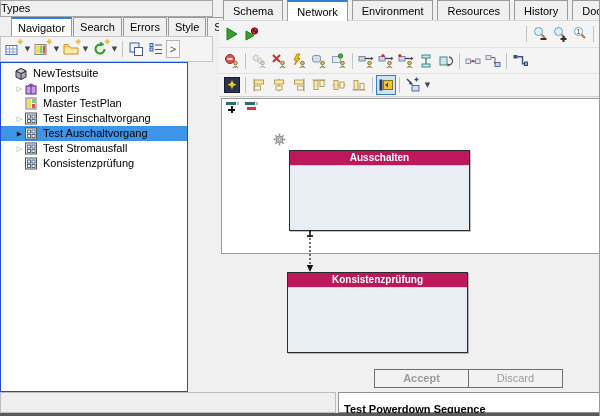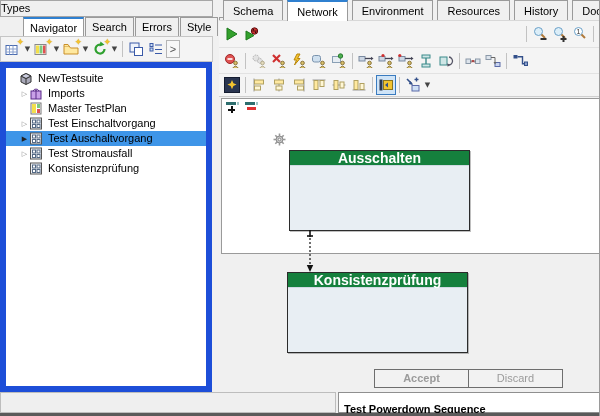--- a/index.html
+++ b/index.html
@@ -10,37 +10,37 @@
     font-family: "Liberation Sans", sans-serif; font-size: 11px; color:#000;
     overflow: hidden;
     border-right: 1px solid #9a9a9a;
   }
   
   .left-panel { position:absolute; left:0; top:0; width:213px; height:392px; }
   .types-header {
     height:17px; border:1px solid #a6a6a6; background:#f0f0f0;
     line-height:15px;
   }
-  .ltabs { display:flex; height:19px; margin-top:0; padding-left:11px;margin-left:12px; }
+  .ltabs { display:flex; height:19px; margin-top:0; padding-left:11px; }
   .ltab {
     border:1px solid #9a9a9a; border-bottom:none; background:#f0f0f0;
     padding:2px 6px 0 6px; margin-right:1px; height:19px; line-height:14px;
   }
   .ltab.active { background:#fff; border-top:2px solid #2f80d0; font-weight:normal; position:relative; z-index:2; }
   .ltoolbar {
     height:26px; border:1px solid #c6c6c6; background:#f4f4f4;
     display:flex; align-items:center; padding:0 2px;
   }
   .tb-btn { position:relative; width:20px; height:20px; display:flex; align-items:center; justify-content:center; border:1px solid transparent; }
   .drop { font-size:7px; color:#444; width:9px; text-align:center; font-family:"DejaVu Sans",sans-serif; }
   .sep { width:1px; height:16px; background:#c2c2c2; margin:0 3px; flex:none; }
   .star-badge { position:absolute; top:-2px; right:-2px; color:#f4c430; font-size:9px; line-height:9px; text-shadow:0 0 1px #b8860b; font-family:"DejaVu Sans",sans-serif; }
   .tree {
-    position:absolute; top:62px; left:0; width:212px; bottom:0;
-    background:#fff; border:6px solid #1d4ed8; padding-top:3px; overflow:hidden;
+    position:absolute; top:62px; left:0; width:188px; bottom:0;
+    background:#fff; border:1px solid #1d4ed8; padding-top:3px; overflow:hidden;
   }
   .tree-row { display:flex; align-items:center; height:15px; padding-left:4px; white-space:nowrap; }
   .tree-row.child { padding-left:14px; }
   .tree-row.selected { background:#3e95e8; }
   .expander { width:9px; font-size:7px; color:#8a8a8a; text-align:center; font-family:"DejaVu Sans",sans-serif; flex:none; }
   .expander.filled { color:#222; }
   .tree-icon { width:15px; height:13px; margin-right:4px; flex:none; }
   .tree-label { line-height:13px; }
   
   .right-panel { position:absolute; left:219px; top:0; width:381px; height:282px; }
@@ -67,22 +67,22 @@
   .plus-glyph { position:absolute; top:4px; left:2px; width:7px; height:7px; }
   .plus-glyph:before { content:""; position:absolute; left:3px; top:0; width:2px; height:7px; background:#111; }
   .plus-glyph:after  { content:""; position:absolute; left:0; top:3px; width:7px; height:2px; background:#111; }
   .minus-glyph { position:absolute; top:5px; left:2px; width:9px; height:3px; background:#e03030; }
   .state-box {
     position:absolute; width:181px; height:81px;
     border:1px solid #2b2b2b; background:#e8eef3;
     box-shadow:1px 1px 0 rgba(0,0,0,0.25);
   }
   .state-header {
-    height:15px; background:#15803d; border-bottom:1px solid #cfdae2;
-    color:#fff; font-weight:bold; font-size:14px; text-align:center; line-height:14px;
+    height:15px; background:#be185d; border-bottom:1px solid #cfdae2;
+    color:#fff; font-weight:bold; font-size:10px; text-align:center; line-height:14px;
   }
   
   .footer-btn {
     position:absolute; top:369px; width:95px; height:19px;
     background:#f2f2f2; border:1px solid #6e6e6e; color:#9b9b9b;
     text-align:center; line-height:17px;
   }
   .statusbar { position:absolute; left:0; top:392px; width:600px; height:21px; display:flex; }
   .status-left { width:336px; border:1px solid #bdbdbd; background:#efefef; margin-right:2px; }
   .status-field {

